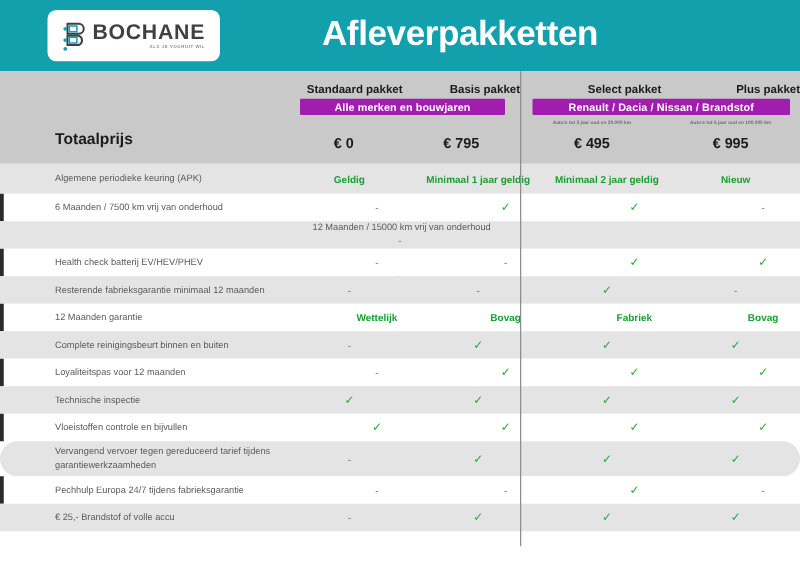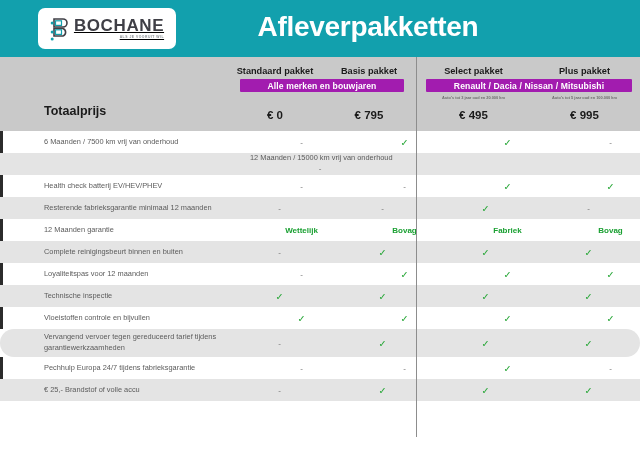--- a/index.html
+++ b/index.html
@@ -14,21 +14,21 @@
   
   .header{
     position:absolute;left:0;top:0;width:640px;height:57px;
     background:#12a0ad;
   }
   .logo-box{
     position:absolute;left:38px;top:8px;width:138px;height:41px;
     background:#ffffff;border-radius:7px;
     display:flex;align-items:center;justify-content:center;
   }
-  .logo-inner{display:flex;align-items:center;gap:4px;text-decoration:underline;}
+  .logo-inner{display:flex;align-items:center;gap:4px;}
   .logo-mark{width:20px;height:26px;position:relative;flex:0 0 auto;}
   .logo-text{display:flex;flex-direction:column;align-items:flex-end;line-height:1;}
   .logo-word{
     font-size:17px;font-weight:bold;color:#3f3f46;letter-spacing:0.6px;
     font-family:"Liberation Sans", sans-serif;
   }
   .logo-tag{
     font-size:3.4px;font-weight:bold;color:#8a8f94;letter-spacing:0.5px;
     margin-top:2px;
   }
@@ -48,21 +48,21 @@
     font-size:12.5px;font-weight:bold;color:#1b1b1b;
   }
   .pkg-group{position:absolute;top:0;height:74px;}
   .grp-left{left:228px;width:188px;}
   .grp-right{left:418px;width:222px;}
   .pkg-names{
     position:absolute;top:9px;left:0;width:100%;
     display:flex;
   }
   .pkg-name{
-    flex:1;text-align:center;
+    flex:1;text-align:right;
     font-size:9.2px;font-weight:bold;color:#1b1b1b;
   }
   .pkg-band{
     position:absolute;top:22px;height:13px;
     background:#a21caf;border-radius:1px;
     display:flex;align-items:center;justify-content:center;
     color:#ffffff;font-size:8.6px;font-weight:bold;letter-spacing:0.1px;
   }
   .grp-left .pkg-band{left:12px;right:12px;}
   .grp-right .pkg-band{left:8px;right:8px;}
@@ -160,33 +160,40 @@
         <div class="pkg-price">€ 0</div>
         <div class="pkg-price">€ 795</div>
       </div>
     </div>
 
     <div class="pkg-group grp-right">
       <div class="pkg-names">
         <div class="pkg-name">Select pakket</div>
         <div class="pkg-name">Plus pakket</div>
       </div>
-      <div class="pkg-band">Renault / Dacia / Nissan / Mitsubishi</div>
+      <div class="pkg-band">Renault / Dacia / Nissan / Brandstof</div>
       <div class="pkg-subs">
         <div class="pkg-sub">Auto's tot 3 jaar oud en 20.000 km</div>
         <div class="pkg-sub">Auto's tot 5 jaar oud en 100.000 km</div>
       </div>
       <div class="pkg-prices">
         <div class="pkg-price">€ 495</div>
         <div class="pkg-price">€ 995</div>
       </div>
     </div>
   </div>
 
   <div class="rows" id="rows-host">
+      <div class="row alt" style="height: 24px;">
+        <div class="cell-label">Algemene periodieke keuring (APK)</div>
+        <div class="cell-val">Geldig</div>
+        <div class="cell-val">Minimaal 1 jaar geldig</div>
+        <div class="cell-val">Minimaal 2 jaar geldig</div>
+        <div class="cell-val">Nieuw</div>
+      </div>
       <div class="row plain" style="height: 22px;">
         <div class="cell-label">6 Maanden / 7500 km vrij van onderhoud</div>
         <div class="cell-val dash">-</div>
         <div class="cell-val"><span class="check">✓</span></div>
         <div class="cell-val"><span class="check">✓</span></div>
         <div class="cell-val dash">-</div>
       </div>
       <div class="row alt" style="height: 22px; flex-direction: column;">
         <div class="cell-label">12 Maanden / 15000 km vrij van onderhoud</div>
         <div class="cell-val dash">-</div>

